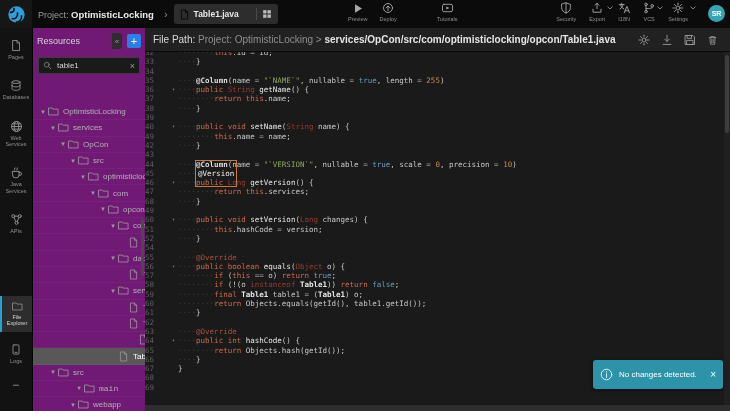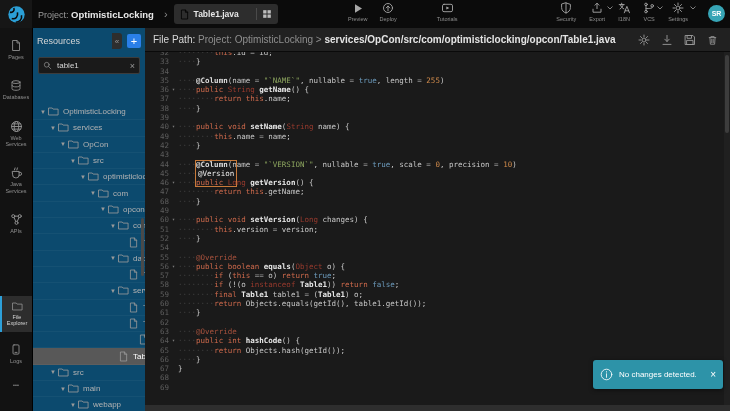--- a/index.html
+++ b/index.html
@@ -29,21 +29,21 @@
   
   .sidebar{position:absolute;left:0;top:28px;width:32px;bottom:0;background:#121212}
   .sb-item{width:32px;padding:5px 0;display:flex;flex-direction:column;align-items:center;gap:2px;color:#8f8f8f;cursor:pointer;box-sizing:border-box}
   .sb-item .lb{font-size:5.5px;text-align:center;line-height:1.15;color:#8f8f8f}
   .sb-item.active{background:#2d2d2d;border-left:2px solid #2d9fd8;padding-left:0}
   .sb-item.active .lb{color:#d8d8d8}
   .sb-top{position:absolute;top:6px;left:0;display:flex;flex-direction:column;gap:9px}
   .sb-bottom{position:absolute;top:268px;left:0;display:flex;flex-direction:column;gap:6px}
 
   
-  .resources{position:absolute;left:32px;top:28px;width:113px;bottom:0;background:#0c4a6e;border-left:1px solid #000;box-sizing:border-box}
+  .resources{position:absolute;left:32px;top:28px;width:113px;bottom:0;background:#701a75;border-left:1px solid #000;box-sizing:border-box}
   .res-head{display:flex;align-items:center;height:26px;padding:0 4px}
   .res-title{font-size:9px;color:#d6d6d6;flex:1}
   .res-refresh{color:#9a9a9a;margin-right:5px;cursor:pointer}
   .res-plus{width:14px;height:14px;border-radius:2px;display:flex;align-items:center;justify-content:center;
             color:#fff;font-size:11px;line-height:1;cursor:pointer}
   .res-collapse{position:absolute;left:112px;top:33px;width:10px;height:16px;background:#2e2e2e;border-radius:0 3px 3px 0;
                 color:#9a9a9a;font-size:8px;display:flex;align-items:center;justify-content:center;cursor:pointer;z-index:5}
   .res-search{margin:3px 5px 4px 5px;height:15px;background:#1a1a1a;border:1px solid #3c3c3c;border-radius:2px;
               display:flex;align-items:center;padding:0 4px;gap:3px}
   .res-search input{flex:1;min-width:0;background:transparent;border:none;outline:none;color:#d6d6d6;font-size:8px;font-family:"Liberation Sans",sans-serif}
@@ -64,27 +64,27 @@
   .fp-text{font-size:10px;white-space:nowrap;overflow:hidden;flex:1}
   .fp-label{color:#d8d8d8}
   .fp-proj{color:#8f8f8f}
   .fp-path{color:#e4e4e4;font-weight:bold}
   .fp-actions{display:flex;gap:11px;color:#9a9a9a;margin-right:4px}
   .fp-actions .icon{cursor:pointer}
 
   .code-scroll{position:absolute;left:0;top:24px;right:6px;bottom:6px;overflow:hidden}
   .cl{display:flex;height:9.3px;line-height:9.3px;font-family:"DejaVu Sans Mono",monospace;font-size:7.5px;white-space:pre}
   .cl:first-child{margin-top:-4px}
-  .g{flex:0 0 24px;text-align:right;color:#5d5d5d}
+  .g{flex:0 0 24px;color:#5d5d5d}
   .f{flex:0 0 9px;text-align:center;color:#7a7a7a;font-size:5px}
   .ct{color:#c9c9c9}
   .ct .d{color:#3f3f3f}
   .ct .k{color:#cf6a4c}
   .ct .y{color:#9b3b2e}
-  .ct .m{color:#e8e8e8;font-weight:bold}
+  .ct .m{color:#e8e8e8;font-weight:normal}
   .ct .s{color:#8da65f}
   .ct .n{color:#cf8a4b}
   .ct .a{color:#6d9cbe}
   .ct .o{color:#8c8c8c}
   .ct .p{color:#c9c9c9}
   .ct .w{color:#dedede;font-weight:bold}
   .ct .r{color:#a8523d}
   .ct .b{color:#e8e8e8;font-weight:bold}
   .ct .h{color:#f0f0f0;border:1px solid #c87a3a;padding:8px 2px;margin-left:-1px}
   .ed-vscroll{position:absolute;right:0;top:24px;width:6px;bottom:6px;background:#202020}
@@ -471,21 +471,21 @@
       </div>
       <div class="tree-row" style="padding-left: 16px;">
         <span class="tree-caret">▼</span>
         <span class="tree-ic icon">
           <svg width="13" height="11" viewBox="0 0 12 12" fill="none" stroke="currentColor">
             <path d="M1 2.2h3.6l1 1.2H11v6.4H1z"></path>
           </svg>
         </span>
         <span class="tree-lb">src</span>
       </div>
-      <div class="tree-row" style="padding-left: 26px;">
+      <div class="tree-row" style="padding-left: 42px; font-family: Liberation Mono, monospace;">
         <span class="tree-caret">▼</span>
         <span class="tree-ic icon">
           <svg width="13" height="11" viewBox="0 0 12 12" fill="none" stroke="currentColor">
             <path d="M1 2.2h3.6l1 1.2H11v6.4H1z"></path>
           </svg>
         </span>
         <span class="tree-lb">main</span>
       </div>
       <div class="tree-row" style="padding-left: 36px;">
         <span class="tree-caret">▼</span>
@@ -545,25 +545,25 @@
       <div class="cl"><span class="g">37</span><span class="f"></span><span class="ct"><span class="d">········</span><span class="k">return</span><span class="k"> this</span><span class="p">.name;</span></span></div>
       <div class="cl"><span class="g">38</span><span class="f"></span><span class="ct"><span class="d">····</span><span class="p">}</span></span></div>
       <div class="cl"><span class="g">39</span><span class="f"></span><span class="ct"></span></div>
       <div class="cl"><span class="g">40</span><span class="f">▾</span><span class="ct"><span class="d">····</span><span class="k">public</span><span class="k"> void</span><span class="m"> setName</span><span class="p">(</span><span class="y">String</span><span class="p"> name) {</span></span></div>
       <div class="cl"><span class="g">49</span><span class="f"></span><span class="ct"><span class="d">········</span><span class="k">this</span><span class="p">.name</span><span class="o"> = </span><span class="p">name;</span></span></div>
       <div class="cl"><span class="g">42</span><span class="f"></span><span class="ct"><span class="d">····</span><span class="p">}</span></span></div>
       <div class="cl"><span class="g">43</span><span class="f"></span><span class="ct"></span></div>
       <div class="cl"><span class="g">44</span><span class="f"></span><span class="ct"><span class="d">····</span><span class="w">@Column</span><span class="p">(name</span><span class="o"> = </span><span class="s">"`VERSION`"</span><span class="p">, nullable</span><span class="o"> = </span><span class="a">true</span><span class="p">, scale</span><span class="o"> = </span><span class="n">0</span><span class="p">, precision</span><span class="o"> = </span><span class="n">10</span><span class="p">)</span></span></div>
       <div class="cl"><span class="g">45</span><span class="f"></span><span class="ct"><span class="d">····</span><span class="h">@Version</span></span></div>
       <div class="cl"><span class="g">46</span><span class="f">▾</span><span class="ct"><span class="d">····</span><span class="k">public</span><span class="y"> Long</span><span class="m"> getVersion</span><span class="p">() {</span></span></div>
-      <div class="cl"><span class="g">47</span><span class="f"></span><span class="ct"><span class="d">········</span><span class="k">return</span><span class="k"> this</span><span class="p">.getName;</span></span></div>
+      <div class="cl"><span class="g">47</span><span class="f"></span><span class="ct"><span class="d">········</span><span class="k">return</span><span class="k"> this</span><span class="p">.services;</span></span></div>
       <div class="cl"><span class="g">68</span><span class="f"></span><span class="ct"><span class="d">····</span><span class="p">}</span></span></div>
       <div class="cl"><span class="g">49</span><span class="f"></span><span class="ct"></span></div>
       <div class="cl"><span class="g">60</span><span class="f">▾</span><span class="ct"><span class="d">····</span><span class="k">public</span><span class="k"> void</span><span class="m"> setVersion</span><span class="p">(</span><span class="y">Long</span><span class="p"> changes) {</span></span></div>
-      <div class="cl"><span class="g">51</span><span class="f"></span><span class="ct"><span class="d">········</span><span class="k">this</span><span class="p">.version</span><span class="o"> = </span><span class="p">version;</span></span></div>
+      <div class="cl"><span class="g">51</span><span class="f"></span><span class="ct"><span class="d">········</span><span class="k">this</span><span class="p">.hashCode</span><span class="o"> = </span><span class="p">version;</span></span></div>
       <div class="cl"><span class="g">52</span><span class="f"></span><span class="ct"><span class="d">····</span><span class="p">}</span></span></div>
       <div class="cl"><span class="g">54</span><span class="f"></span><span class="ct"></span></div>
       <div class="cl"><span class="g">55</span><span class="f"></span><span class="ct"><span class="d">····</span><span class="r">@Override</span></span></div>
       <div class="cl"><span class="g">56</span><span class="f">▾</span><span class="ct"><span class="d">····</span><span class="k">public</span><span class="k"> boolean</span><span class="m"> equals</span><span class="p">(</span><span class="y">Object</span><span class="p"> o) {</span></span></div>
       <div class="cl"><span class="g">57</span><span class="f"></span><span class="ct"><span class="d">········</span><span class="k">if</span><span class="p"> (</span><span class="k">this</span><span class="o"> == </span><span class="p">o) </span><span class="k">return</span><span class="a"> true</span><span class="p">;</span></span></div>
       <div class="cl"><span class="g">58</span><span class="f"></span><span class="ct"><span class="d">········</span><span class="k">if</span><span class="p"> (!(o </span><span class="y">instanceof</span><span class="b"> Table1</span><span class="p">)) </span><span class="k">return</span><span class="a"> false</span><span class="p">;</span></span></div>
       <div class="cl"><span class="g">59</span><span class="f"></span><span class="ct"><span class="d">········</span><span class="k">final</span><span class="b"> Table1</span><span class="p"> table1</span><span class="o"> = </span><span class="p">(</span><span class="b">Table1</span><span class="p">) o;</span></span></div>
       <div class="cl"><span class="g">60</span><span class="f"></span><span class="ct"><span class="d">········</span><span class="k">return</span><span class="p"> Objects.equals(getId(), table1.getId());</span></span></div>
       <div class="cl"><span class="g">61</span><span class="f"></span><span class="ct"><span class="d">····</span><span class="p">}</span></span></div>
       <div class="cl"><span class="g">62</span><span class="f"></span><span class="ct"></span></div>

